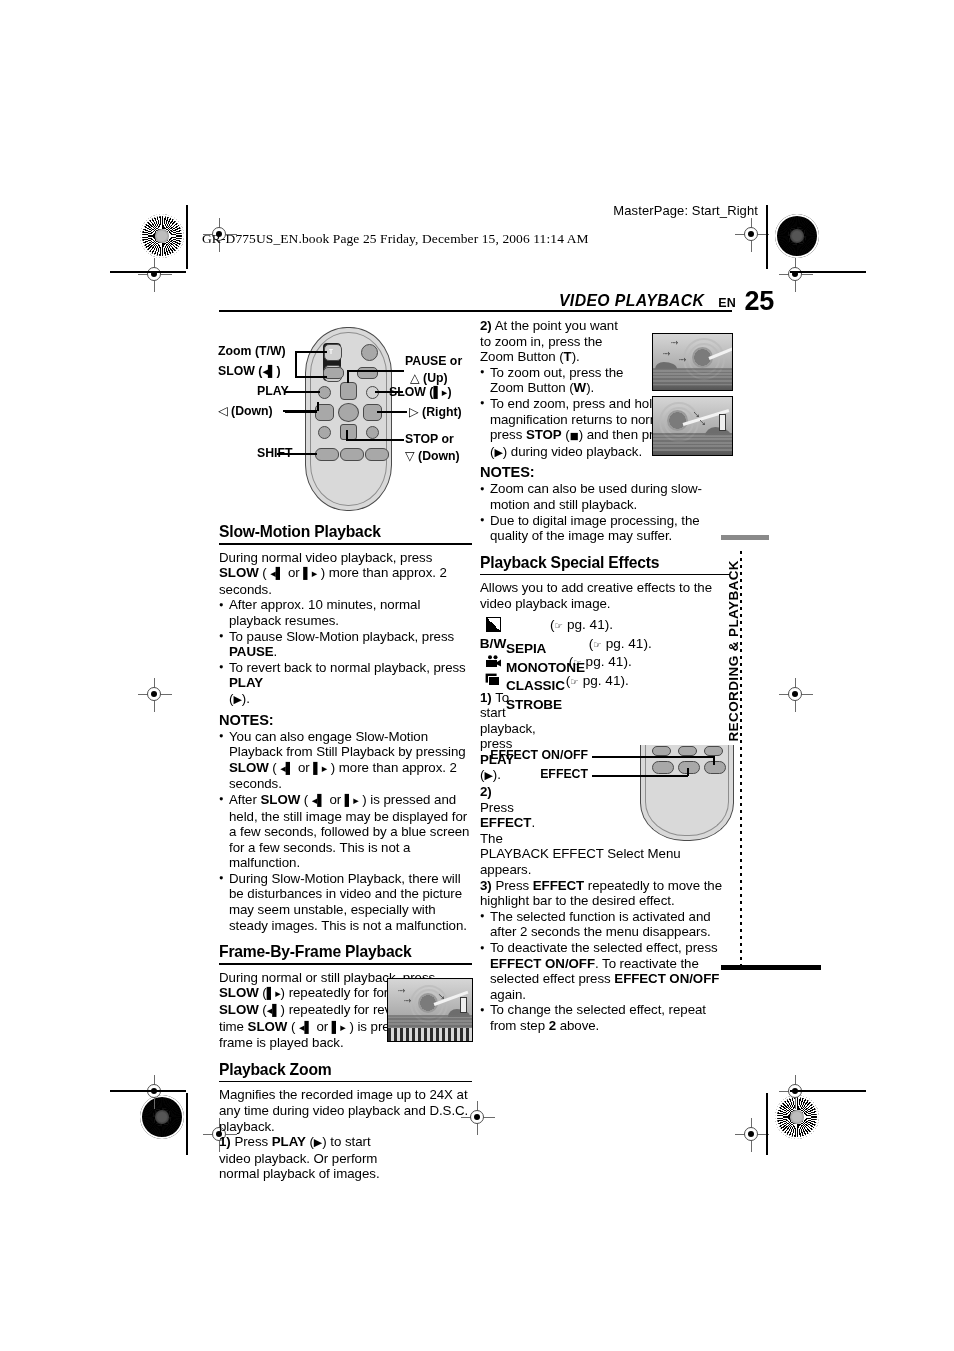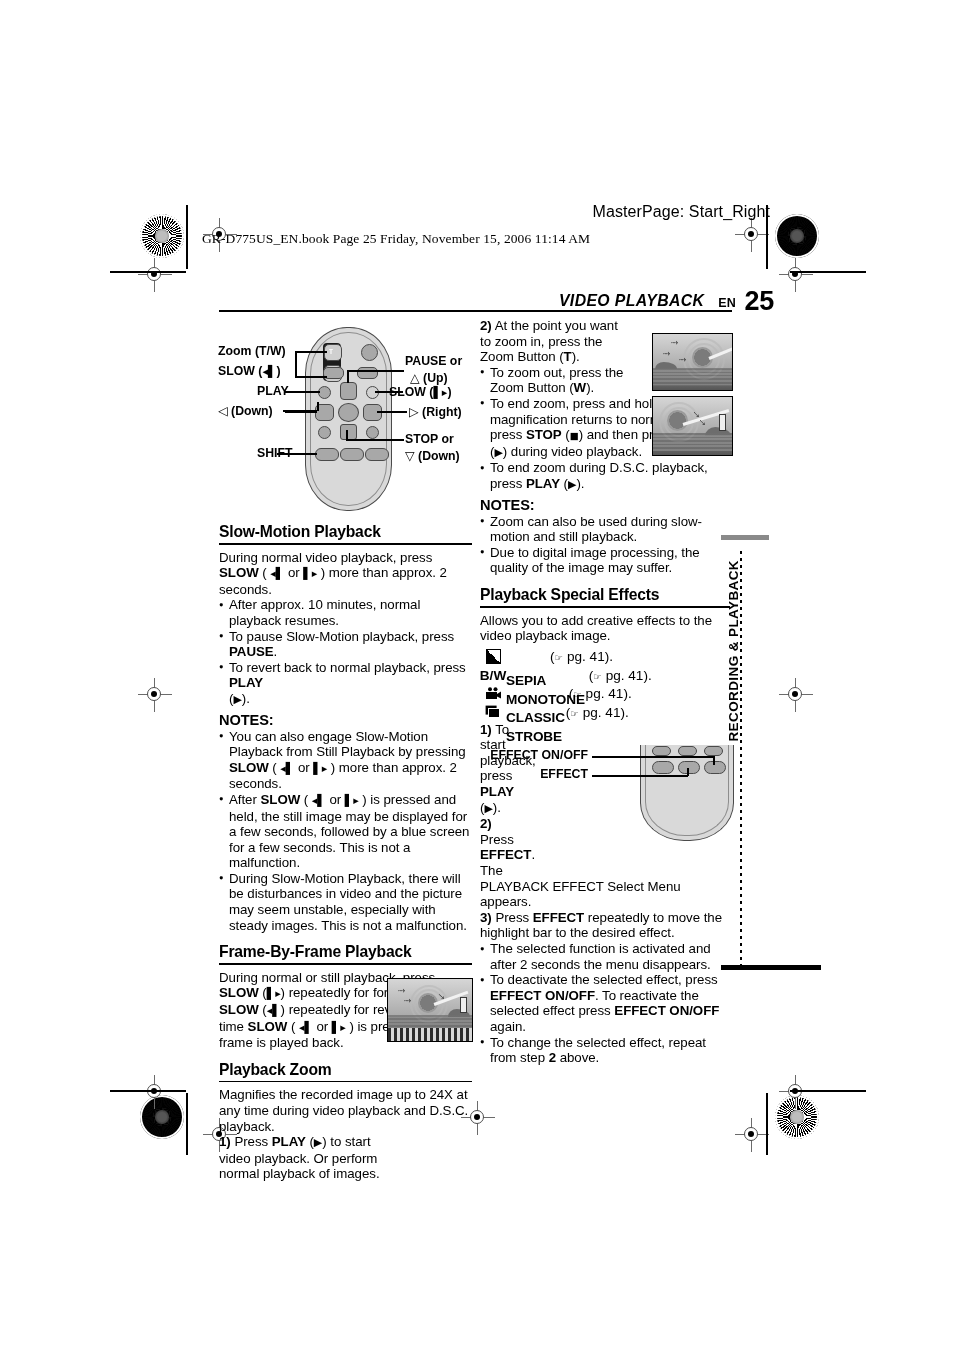--- a/index.html
+++ b/index.html
@@ -43,23 +43,23 @@
     content:""; position:absolute; inset:35%; border-radius:50%;
     background:radial-gradient(circle,#bdbdbd 0 45%, #7a7a7a 100%);
   }
   .rosette.dark::after{ background:radial-gradient(circle,#555 0 45%, #1a1a1a 100%); }
 
   .crop-h { position:absolute; height:1.6px; background:#000; }
   .crop-v { position:absolute; width:1.6px; background:#000; }
 
   
   .masterpage{
-    position:absolute; right:184px; top:203px;
+    position:absolute; right:196px; top:203px;
     font-family:"Liberation Sans", sans-serif;
-    font-size:16px; letter-spacing:.1px; white-space:nowrap;text-align:center;
+    font-size:13px; letter-spacing:.1px; white-space:nowrap;text-align:center;
   }
   .bookline{
     position:absolute; left:202px; top:231px;
     font-family:"Liberation Serif", serif;
     font-size:13.5px; white-space:nowrap; letter-spacing:.1px;
   }
 
   .chaptitle{
     position:absolute; right:250px; top:291px;
     font-family:"Liberation Sans", sans-serif;
@@ -275,21 +275,21 @@
   <div class="crop-h" style="left:110px; top:271px; width:76px;"></div>
   <div class="crop-h" style="left:790px; top:271px; width:76px;"></div>
   <div class="crop-h" style="left:110px; top:1090px; width:76px;"></div>
   <div class="crop-h" style="left:790px; top:1090px; width:76px;"></div>
   <div class="crop-v" style="left:186px; top:205px; height:64px;"></div>
   <div class="crop-v" style="left:766px; top:205px; height:64px;"></div>
   <div class="crop-v" style="left:186px; top:1093px; height:62px;"></div>
   <div class="crop-v" style="left:766px; top:1093px; height:62px;"></div>
 
   <div class="masterpage">MasterPage: Start_Right</div>
-  <div class="bookline">GR-D775US_EN.book  Page 25  Friday, November 15, 2006  11:14 AM</div>
+  <div class="bookline">GR-D775US_EN.book  Page 25  Friday, December 15, 2006  11:14 AM</div>
 
   <div class="chaptitle">VIDEO PLAYBACK</div>
   <div class="en">EN</div>
   <div class="pageno">25</div>
   <div class="headrule"></div>
 
   <div class="tab-top"></div>
   <div class="dotrule"></div>
   <div class="sidetab">RECORDING &amp; PLAYBACK</div>
   <div class="tab-bot"></div>
@@ -427,21 +427,20 @@
   <div class="colR">
     <p class="body" style="width:150px;">
       <b>2)</b>
       At the point you want to zoom in, press the Zoom Button (<b>T</b>).
     </p>
     <ul class="bul" style="width:150px;">
       <li>To zoom out, press the Zoom Button (<b>W</b>).</li>
     </ul>
     <ul class="bul">
       <li>To end zoom, press and hold <b>W</b> until magnification returns to normal. Or, press <b>STOP</b> (<span class="gsm">■</span>) and then press <b>PLAY</b> (<span class="g">▶</span>) during video playback.</li>
-      <li>To end zoom during D.S.C. playback, press <b>PLAY</b> (<span class="g">▶</span>).</li>
     </ul>
 
     <div class="notes-h">NOTES:</div>
     <ul class="bul">
       <li>Zoom can also be used during slow-motion and still playback.</li>
       <li>Due to digital image processing, the quality of the image may suffer.</li>
     </ul>
 
     <div class="gap"></div>
     <div class="sect-h">Playback Special Effects</div>

